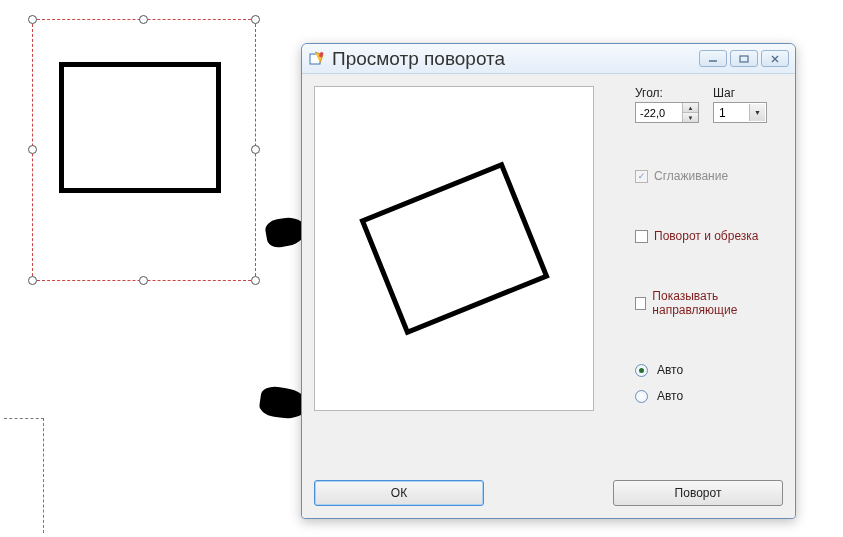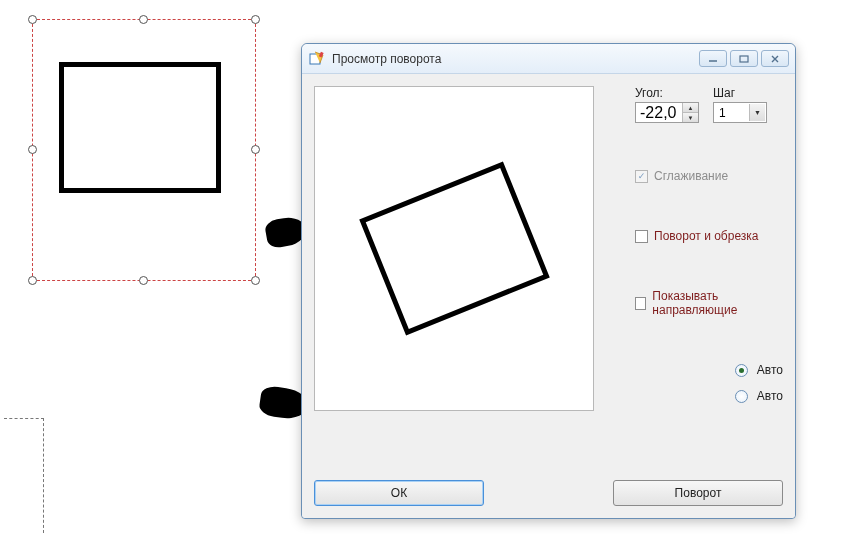--- a/index.html
+++ b/index.html
@@ -113,21 +113,21 @@
       width: 18px;
       height: 18px;
       margin-right: 6px;
       display: flex;
       align-items: center;
       justify-content: center;
     }
     .titlebar .title {
       flex: 1;
       color: #333;
-      font-size: 12px;
+      font-size: 19px;
     }
     .winbtn {
       width: 28px;
       height: 17px;
       margin-left: 3px;
       border: 1px solid #9ab5d1;
       border-radius: 3px;
       background: linear-gradient(#f0f6fc, #d9e7f5);
       display: flex;
       align-items: center;
@@ -185,21 +185,21 @@
     .spinner {
       position: relative;
       width: 64px;
       height: 21px;
     }
     .spinner input {
       width: 100%;
       height: 100%;
       border: 1px solid #9c9c9c;
       padding: 2px 20px 2px 4px;
-      font-size: 16px;
+      font-size: 11px;
     }
     .spinner .spin-btns {
       position: absolute;
       right: 1px;
       top: 1px;
       bottom: 1px;
       width: 16px;
       display: flex;
       flex-direction: column;
     }
@@ -261,21 +261,20 @@
       background: #f4f4f4;
       border-color: #b5b5b5;
     }
 
     .group-label { color: #222; margin-top: 4px; }
     .radio-row {
       display: flex;
       align-items: center;
       gap: 9px;
       color: #222;
-      justify-content: flex-end;
     }
     .radio {
       width: 13px;
       height: 13px;
       border: 1px solid #6a8fb5;
       border-radius: 50%;
       background: radial-gradient(#fff, #e6f0fa);
       display: flex;
       align-items: center;
       justify-content: center;

